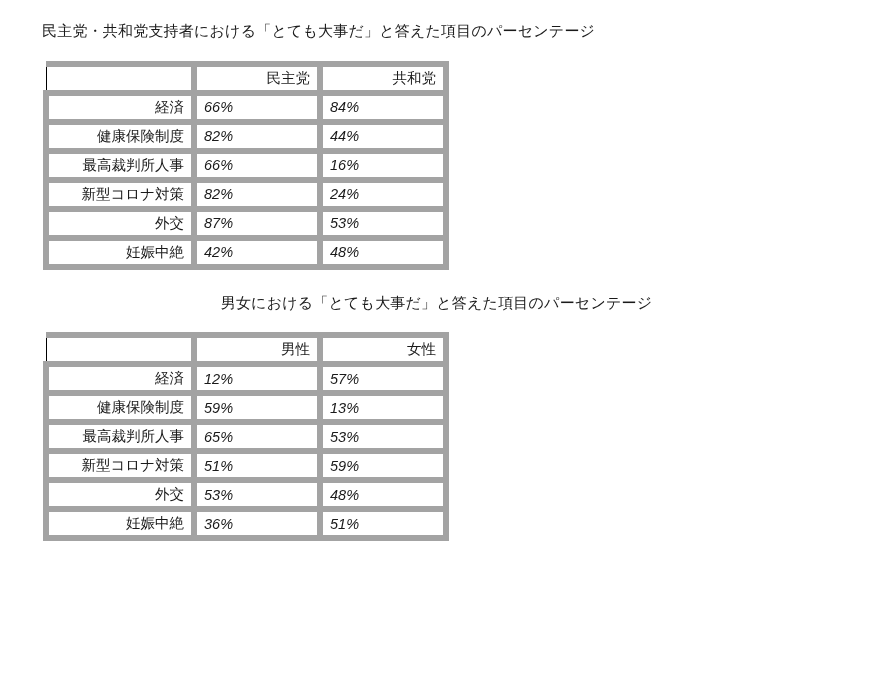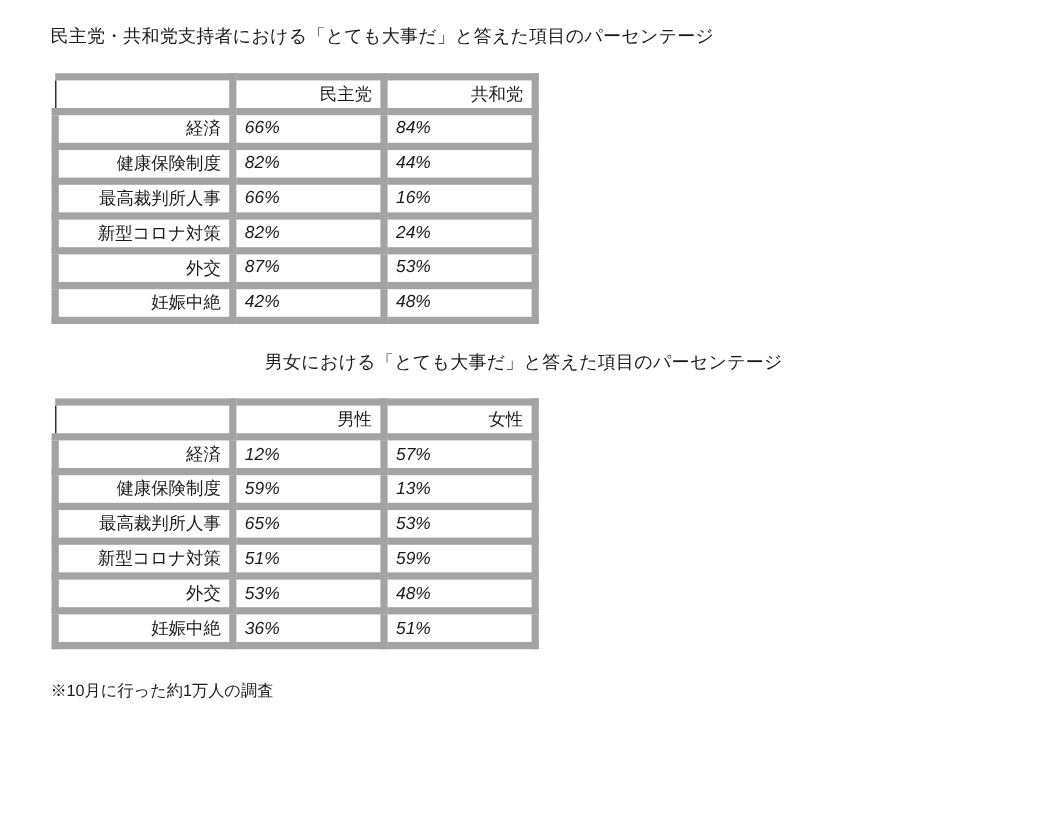--- a/index.html
+++ b/index.html
@@ -174,16 +174,15 @@
       </tr>
       <tr>
         <td class="rowlabel">妊娠中絶</td>
         <td class="value">36%</td>
         <td class="value">51%</td>
       </tr>
     </tbody>
   </table>
 
   <div class="footnotes">
-    <div class="fn-line">※10月に行った約1万人の調査</div>
   </div>
 
 </div>
 
 </body></html>

